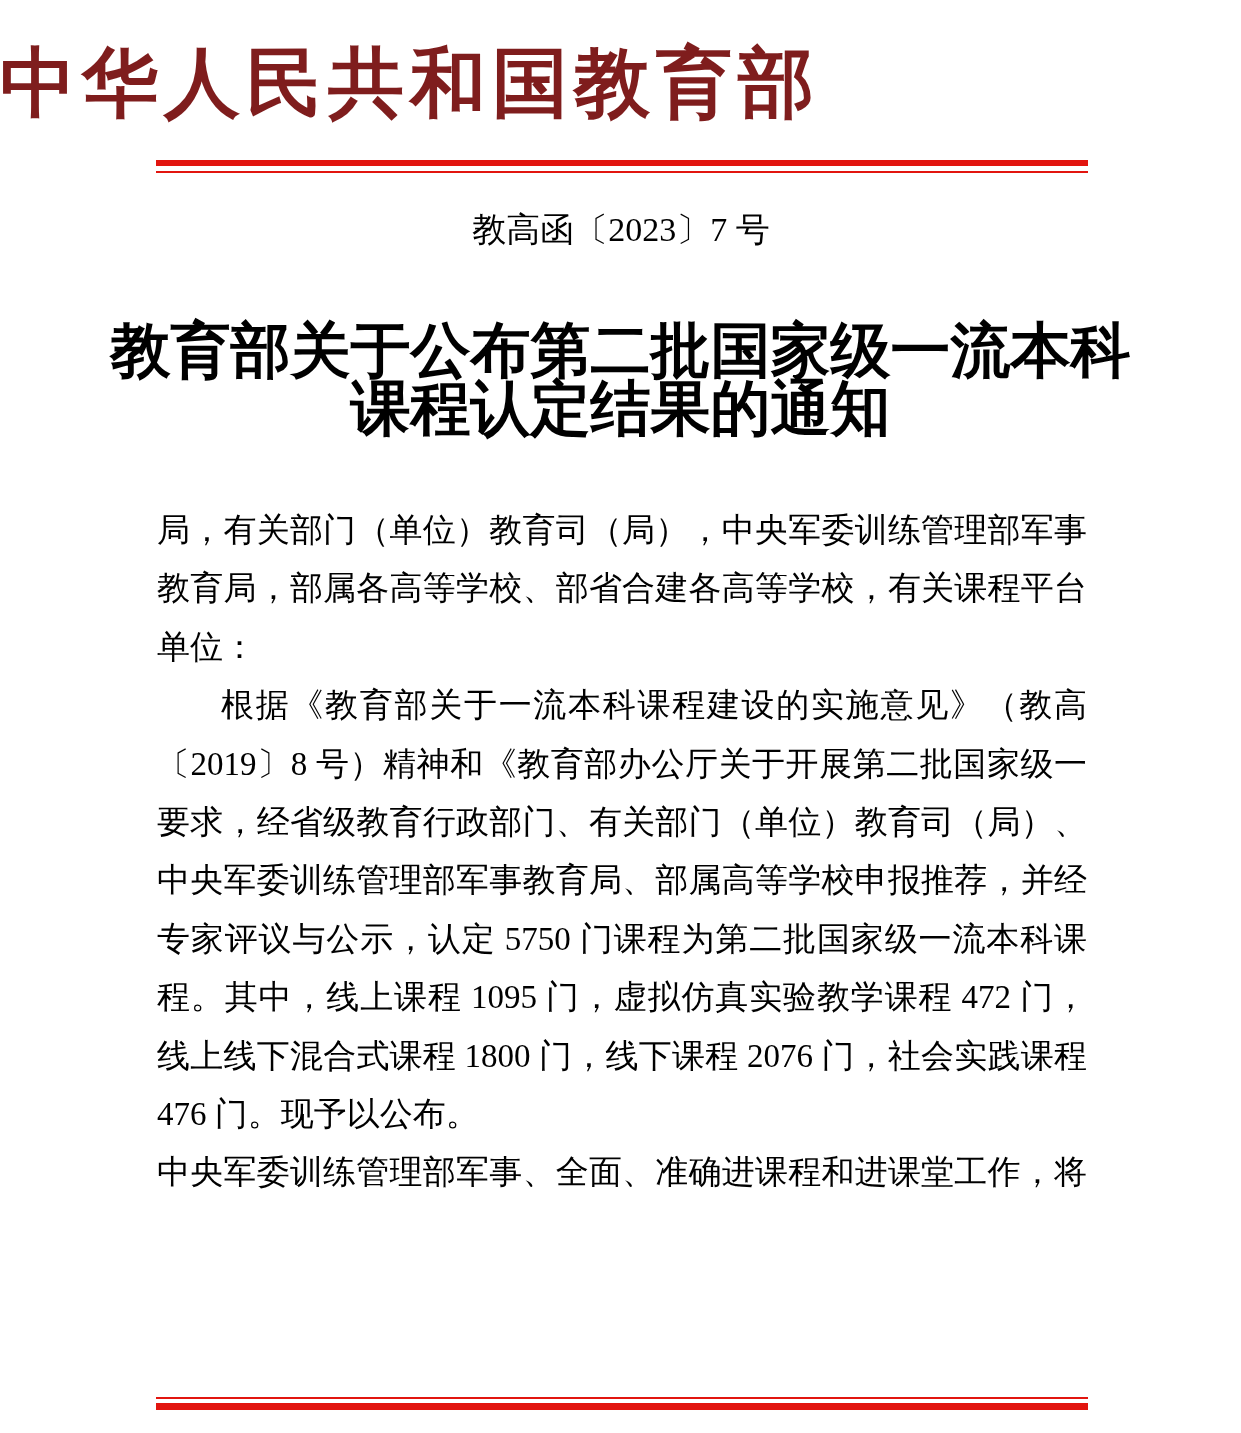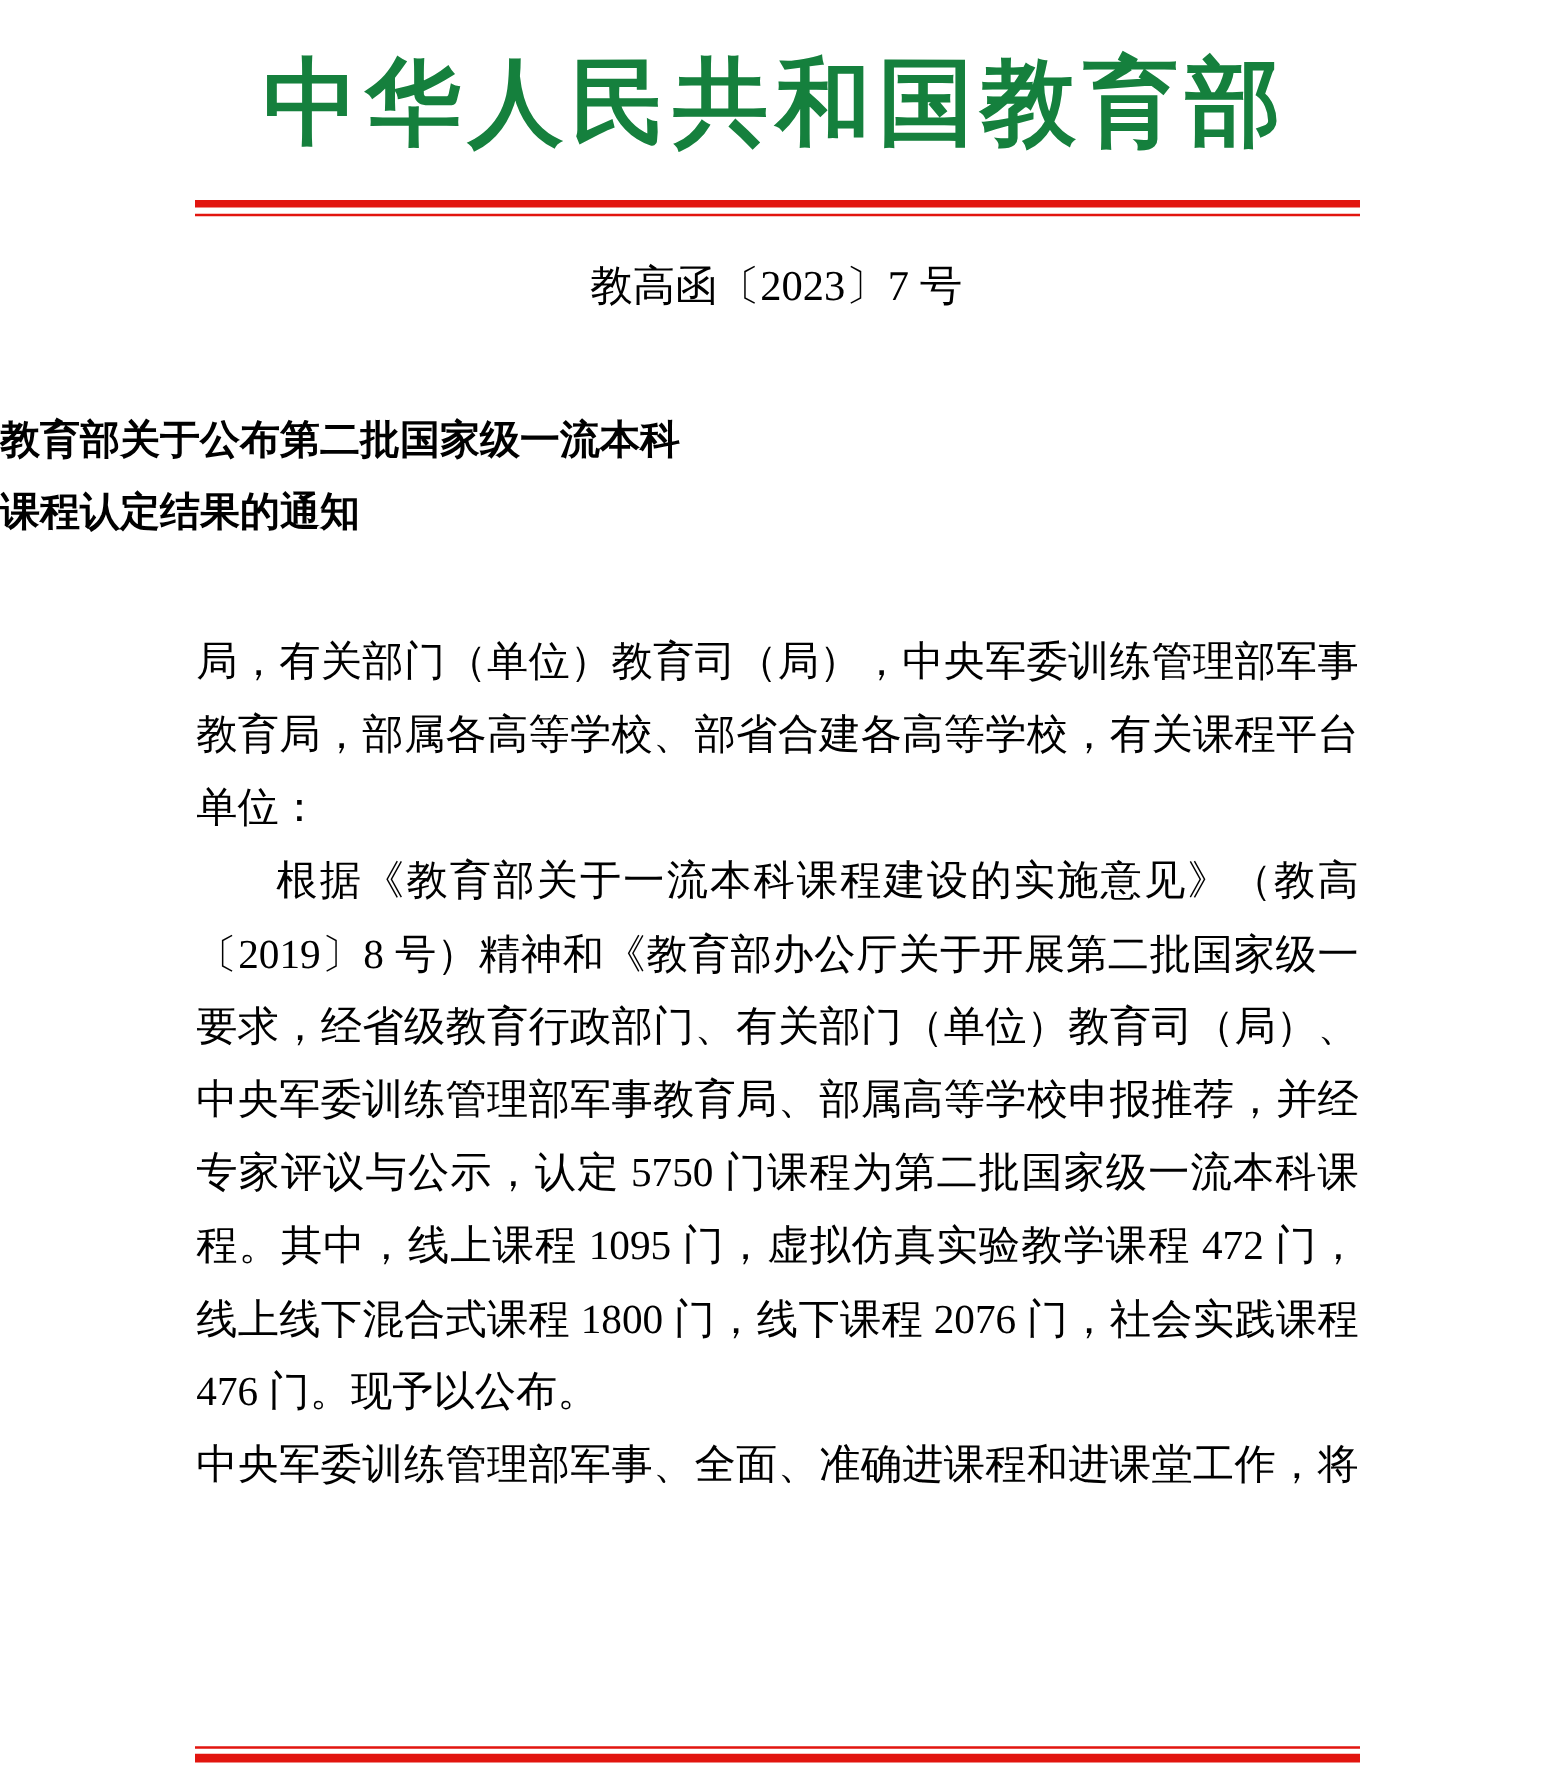--- a/index.html
+++ b/index.html
@@ -12,24 +12,24 @@
     overflow: hidden;
     font-family: "Liberation Serif", "DejaVu Serif", serif;
     color: #000000;
   }
   
   .org-name {
     position: absolute;
     top: 38px;
     left: 0;
     width: 100%;
-    text-align: center;
+    text-align: left;
     font-size: 76px;
     font-weight: bold;
-    color: #15803d;
+    color: #7f1d1d;
     letter-spacing: 6px;
     white-space: nowrap;
     line-height: 1.2;
   }
   .rule-top {
     position: absolute;
     top: 160px;
     left: 156px;
     width: 932px;
   }
@@ -45,22 +45,22 @@
     font-size: 34px;
     line-height: 40px;
     white-space: nowrap;
   }
   
   .doc-title {
     position: absolute;
     top: 322px;
     left: 0;
     width: 100%;
-    text-align: left;
-    font-size: 32px;
+    text-align: center;
+    font-size: 60px;
     font-weight: bold;
     line-height: 58px;
   }
   
   .doc-body {
     position: absolute;
     top: 501px;
     left: 157px;
     width: 930px;
     font-size: 33px;

